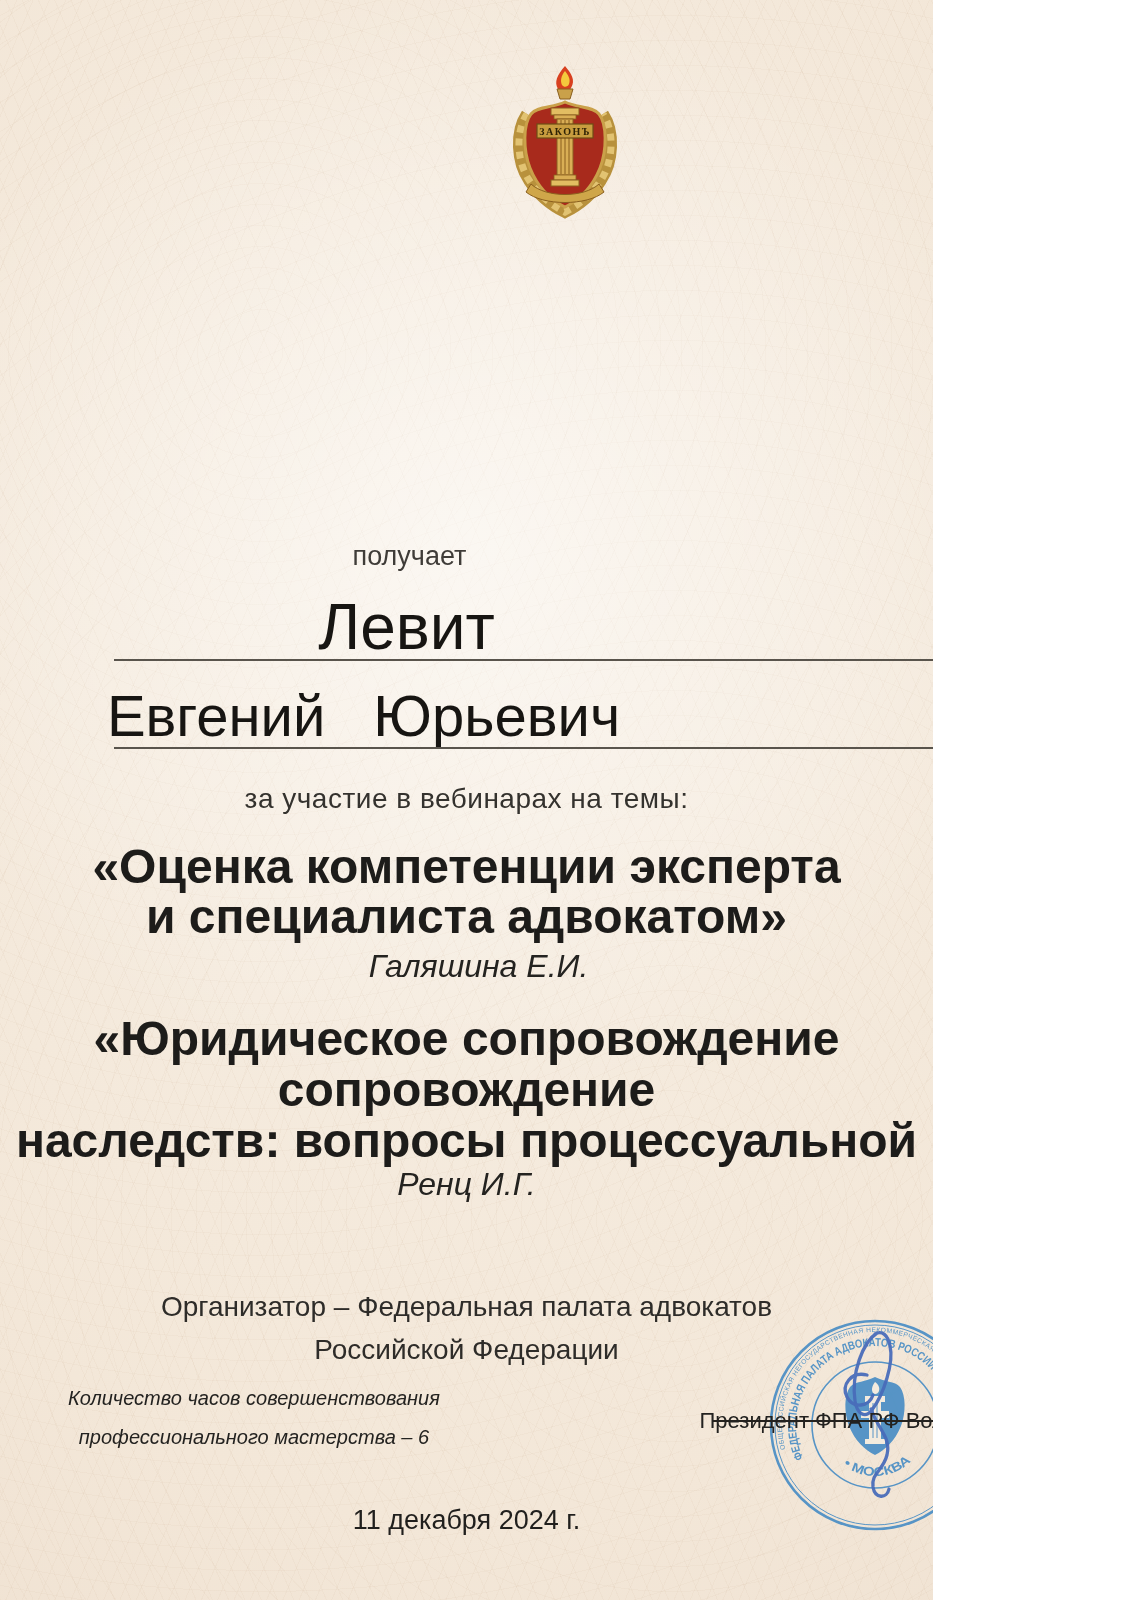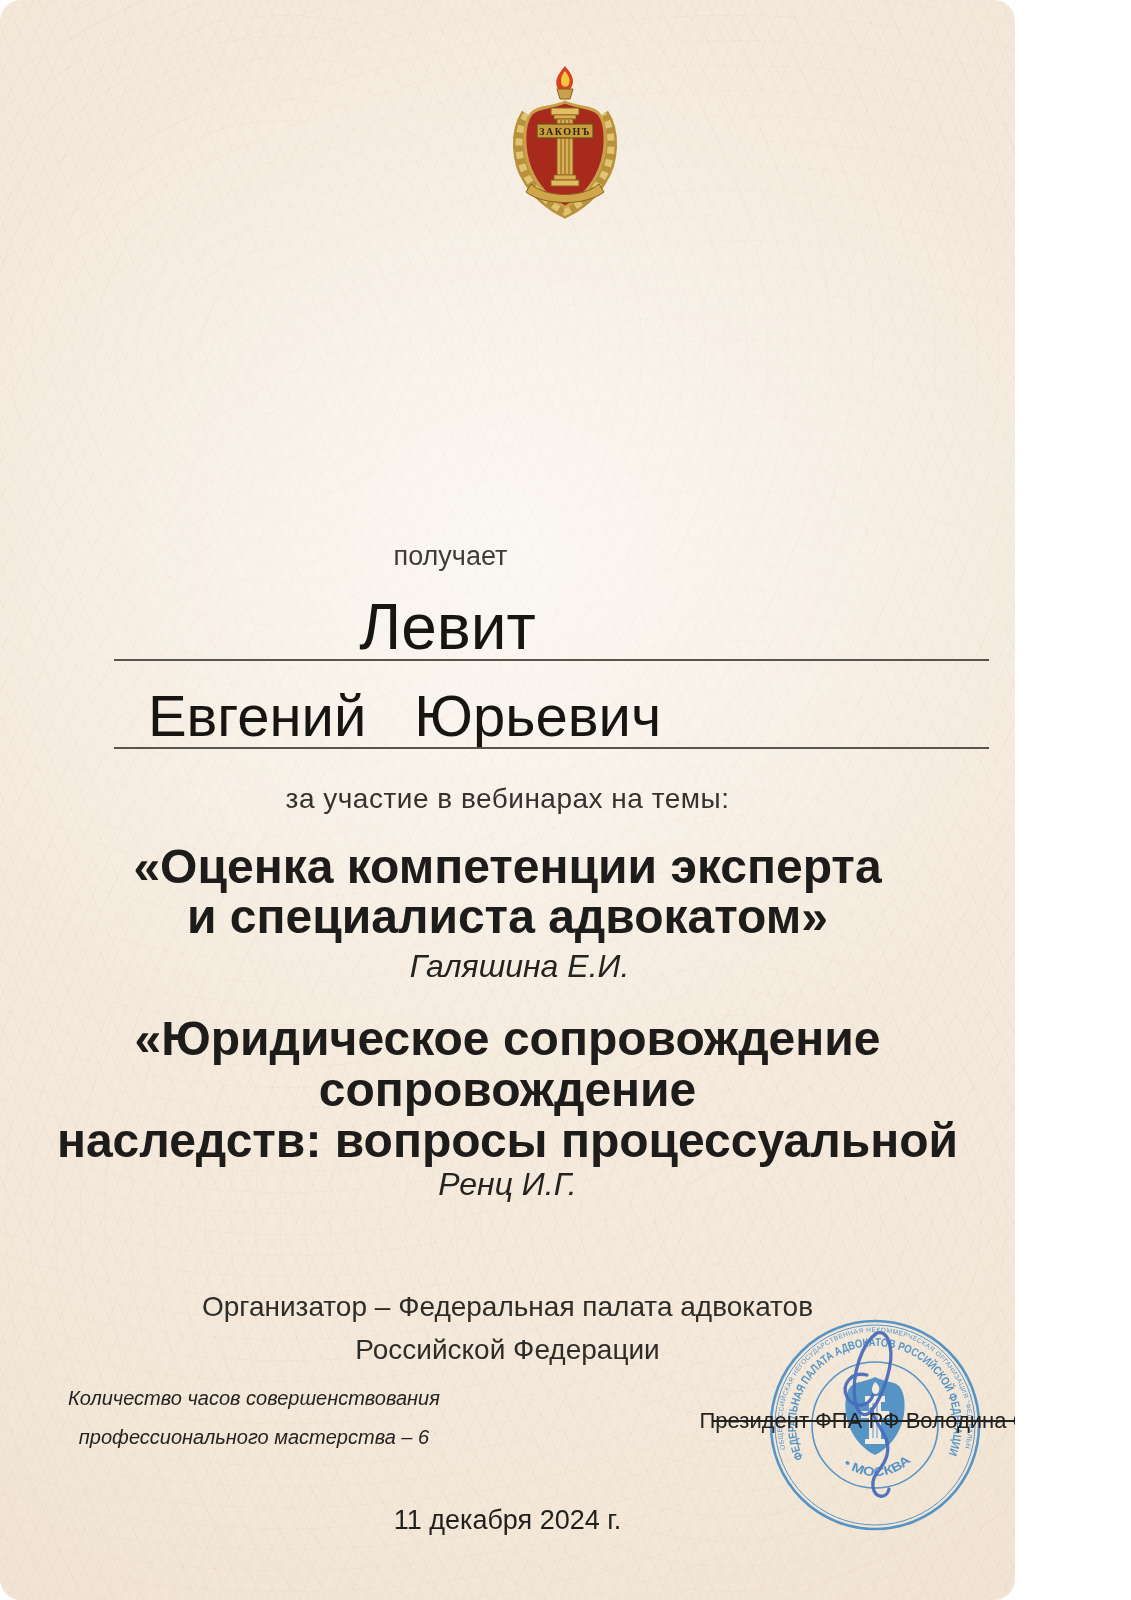--- a/index.html
+++ b/index.html
@@ -1,26 +1,25 @@
 <!DOCTYPE html>
 <html><head>
 <meta charset="utf-8">
 <style>
   html,body{margin:0;padding:0;}
   body{width:1131px;height:1600px;font-family:"Liberation Sans",sans-serif;}
   .page{
-    position:relative;width:1015px;height:1600px;overflow:hidden;
+    position:relative;width:933px;height:1600px;overflow:hidden;
     background:
       radial-gradient(ellipse 90% 50% at 50% 34%, rgba(255,255,255,0.55), rgba(255,255,255,0) 70%),
       repeating-linear-gradient(113deg, rgba(196,164,132,0.07) 0 1px, transparent 1px 15px),
       repeating-linear-gradient(67deg, rgba(196,164,132,0.07) 0 1px, transparent 1px 15px),
       repeating-radial-gradient(circle at 28% 22%, rgba(190,158,126,0.06) 0 1px, transparent 1px 21px),
       repeating-radial-gradient(circle at 72% 76%, rgba(190,158,126,0.06) 0 1px, transparent 1px 25px),
       radial-gradient(ellipse 140% 100% at 50% 40%, #f7efe4 0%, #f3e7d8 55%, #ecdccb 100%);
-    border-radius: 21px;
   }
   .center{position:absolute;left:0;right:0;text-align:center;}
   .title{
     top:338px;font-family:"Liberation Serif",serif;font-weight:700;
     font-size:144px;line-height:1.0;letter-spacing:0px;color:transparent;
     background:linear-gradient(180deg,#6e726a 0%, #40443c 30%, #22251f 62%, #31352d 100%);
     -webkit-background-clip:text;background-clip:text;
     text-shadow:3px 4px 6px rgba(90,72,55,0.0);
   }
   .title-inner{display:inline-block;transform:scaleX(0.86);transform-origin:50% 50%;}

